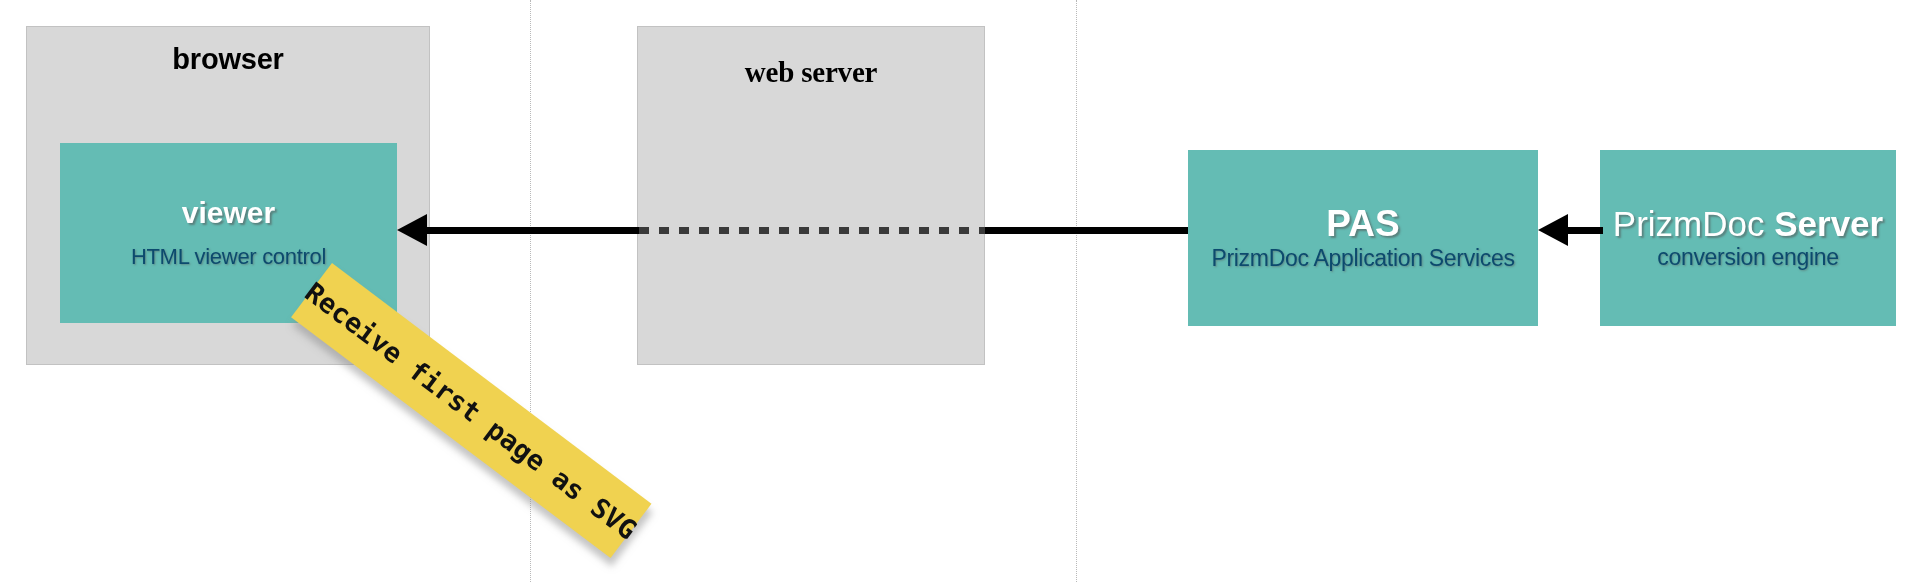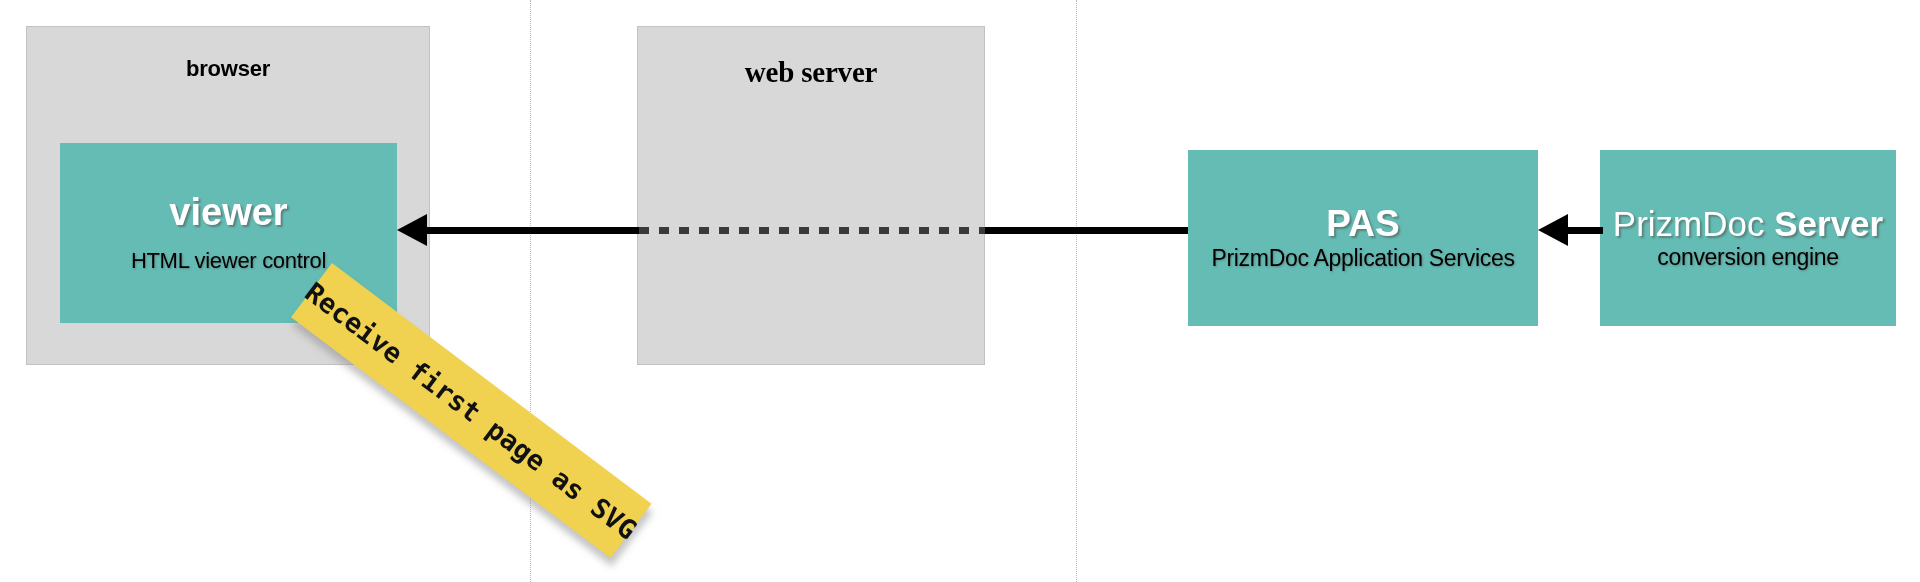--- a/index.html
+++ b/index.html
@@ -70,21 +70,21 @@
     color: #ffffff;
     font-weight: bold;
     text-shadow: 2px 2px 2px rgba(80,80,80,0.55);
     white-space: nowrap;
     line-height: 1.05;
   }
   .box-title-light {
     font-weight: normal;
   }
   .box-subtitle {
-    color: #000000;
+    color: #0c4a6e;
     font-weight: normal;
     text-shadow: 1px 1px 2px rgba(90,90,90,0.5);
     white-space: nowrap;
     line-height: 1.1;
     letter-spacing: -0.3px;
   }
 
   
   .solid-line {
     position: absolute;
@@ -123,25 +123,25 @@
 </style>
 </head>
 <body>
 
 <div id="diagram-canvas">
 
   <div class="guide-line" style="left:530px;"></div>
   <div class="guide-line" style="left:1076px;"></div>
 
   <div class="container-box" style="left:26px; top:26px; width:404px; height:339px;">
-    <div class="container-title" style="top:29px; font-size:22px;">browser</div>
+    <div class="container-title" style="top:16px; font-size:29px;">browser</div>
   </div>
 
   <div class="teal-box" style="left:60px; top:143px; width:337px; height:180px;">
-    <div class="box-title" style="font-size:38px; margin-bottom:16px;">viewer</div>
+    <div class="box-title" style="font-size:30px; margin-bottom:16px;">viewer</div>
     <div class="box-subtitle" style="font-size:22px;">HTML viewer control</div>
   </div>
 
   <div class="container-box" style="left:637px; top:26px; width:348px; height:339px;">
     <div class="container-title" style="top:29px; font-size:29px;font-family:Liberation Serif, serif;">web server</div>
   </div>
 
 
   <div class="teal-box" style="left:1188px; top:150px; width:350px; height:176px;">
     <div class="box-title" style="font-size:37px; margin-bottom:2px;">PAS</div>

